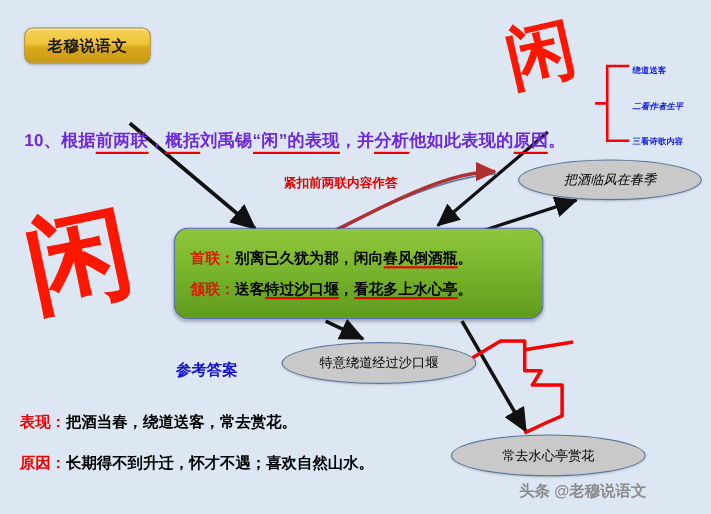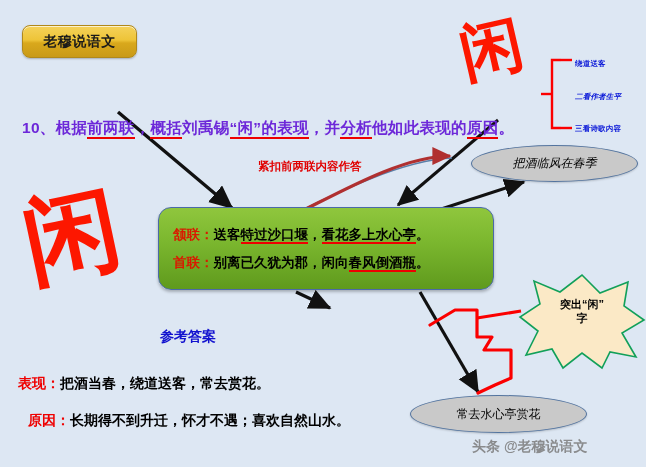--- a/index.html
+++ b/index.html
@@ -207,21 +207,21 @@
 
   
   .ans-line {
     position: absolute;
     font-size: 14px;
     font-weight: bold;
     white-space: nowrap;
     color: #000;
   }
   #ans-1 { left: 18px; top: 375px; }
-  #ans-2 { left: 28px; top: 412px; }
+  #ans-2 { left: 18px; top: 412px; }
   .ans-key { color: #ef0000; margin-top: 12px; }
 
   
   .watermark {
     position: absolute;
     left: 472px; top: 438px;
     font-size: 14px;
     font-weight: bold;
     color: #7c7c7c;
     white-space: nowrap;
@@ -281,44 +281,38 @@
 
   <div class="brace-label" id="brace-l1">绕道送客</div>
   <div class="brace-label" id="brace-l2">二看作者生平</div>
   <div class="brace-label" id="brace-l3">三看诗歌内容</div>
 
   <div class="annot-red">紧扣前两联内容作答</div>
 
   <div class="ell" id="ell-spring">
     <span>把酒临风在春季</span>
   </div>
+  <div class="ell" id="ell-detour">
+    <span>特意绕道经过沙口堰</span>
+  </div>
   <div class="ell" id="ell-flower">
     <span>常去水心亭赏花</span>
   </div>
 
   <div class="poem-box">
+    <div class="poem-row">
+      <span class="poem-label">首联：</span><span>别离已久犹为郡，闲向</span><span class="u-red-thin">春风倒酒瓶</span><span>。</span>
+    </div>
     <div class="poem-row">
       <span class="poem-label">颔联：</span><span>送客</span><span class="u-red-thin">特过沙口堰</span><span>，</span><span class="u-red-thin">看花多上水心亭</span><span>。</span>
     </div>
-    <div class="poem-row">
-      <span class="poem-label">首联：</span><span>别离已久犹为郡，闲向</span><span class="u-red-thin">春风倒酒瓶</span><span>。</span>
-    </div>
   </div>
 
   <div class="ref-label">参考答案</div>
 
-  <div class="star-wrap">
-    <svg width="128" height="97" viewBox="0 0 128 97" xmlns="http://www.w3.org/2000/svg">
-      <polygon points="64,2 82,20 110,9 106,33 126,47 104,60 118,84 92,79 84,95 64,80 45,95 34,76 8,82 20,58 2,44 22,31 16,8 42,19" fill="#fbe9c6" stroke="#12a05a" stroke-width="1.6"></polygon>
-    </svg>
-    <div class="star-text">
-      <div>突出“闲”</div>
-      <div>字</div>
-    </div>
-  </div>
 
   <div class="ans-line" id="ans-1">
     <span class="ans-key">表现：</span><span>把酒当春，绕道送客，常去赏花。</span>
   </div>
   <div class="ans-line" id="ans-2">
     <span class="ans-key">原因：</span><span>长期得不到升迁，怀才不遇；喜欢自然山水。</span>
   </div>
 
   <div class="watermark">头条 @老穆说语文</div>
 

